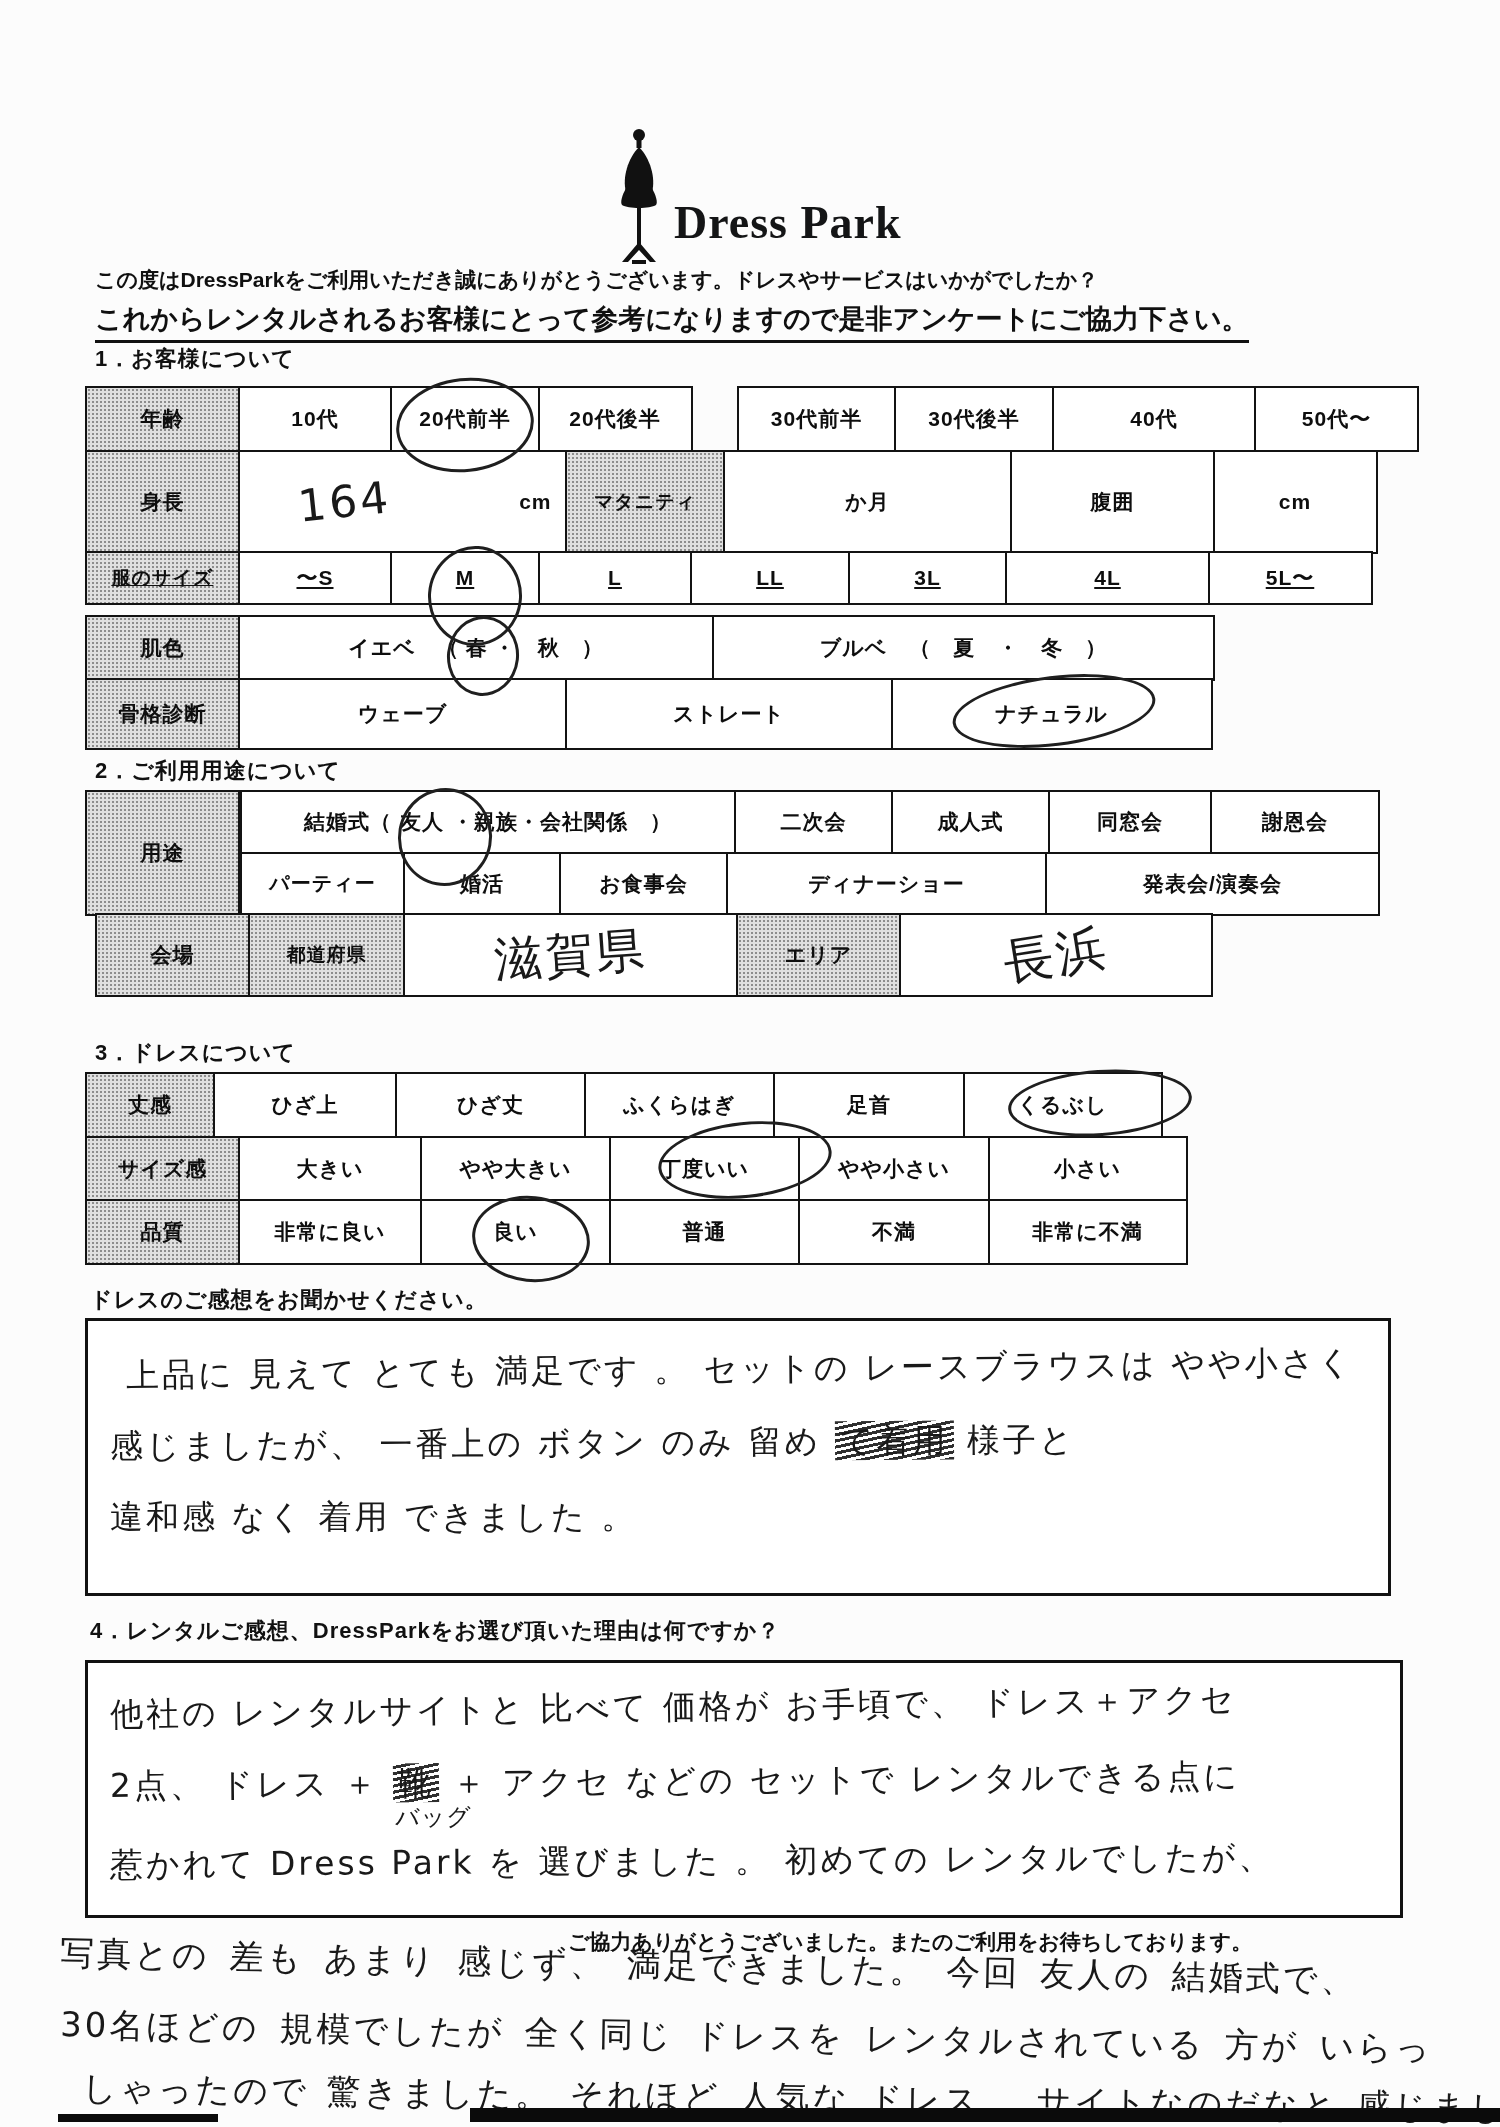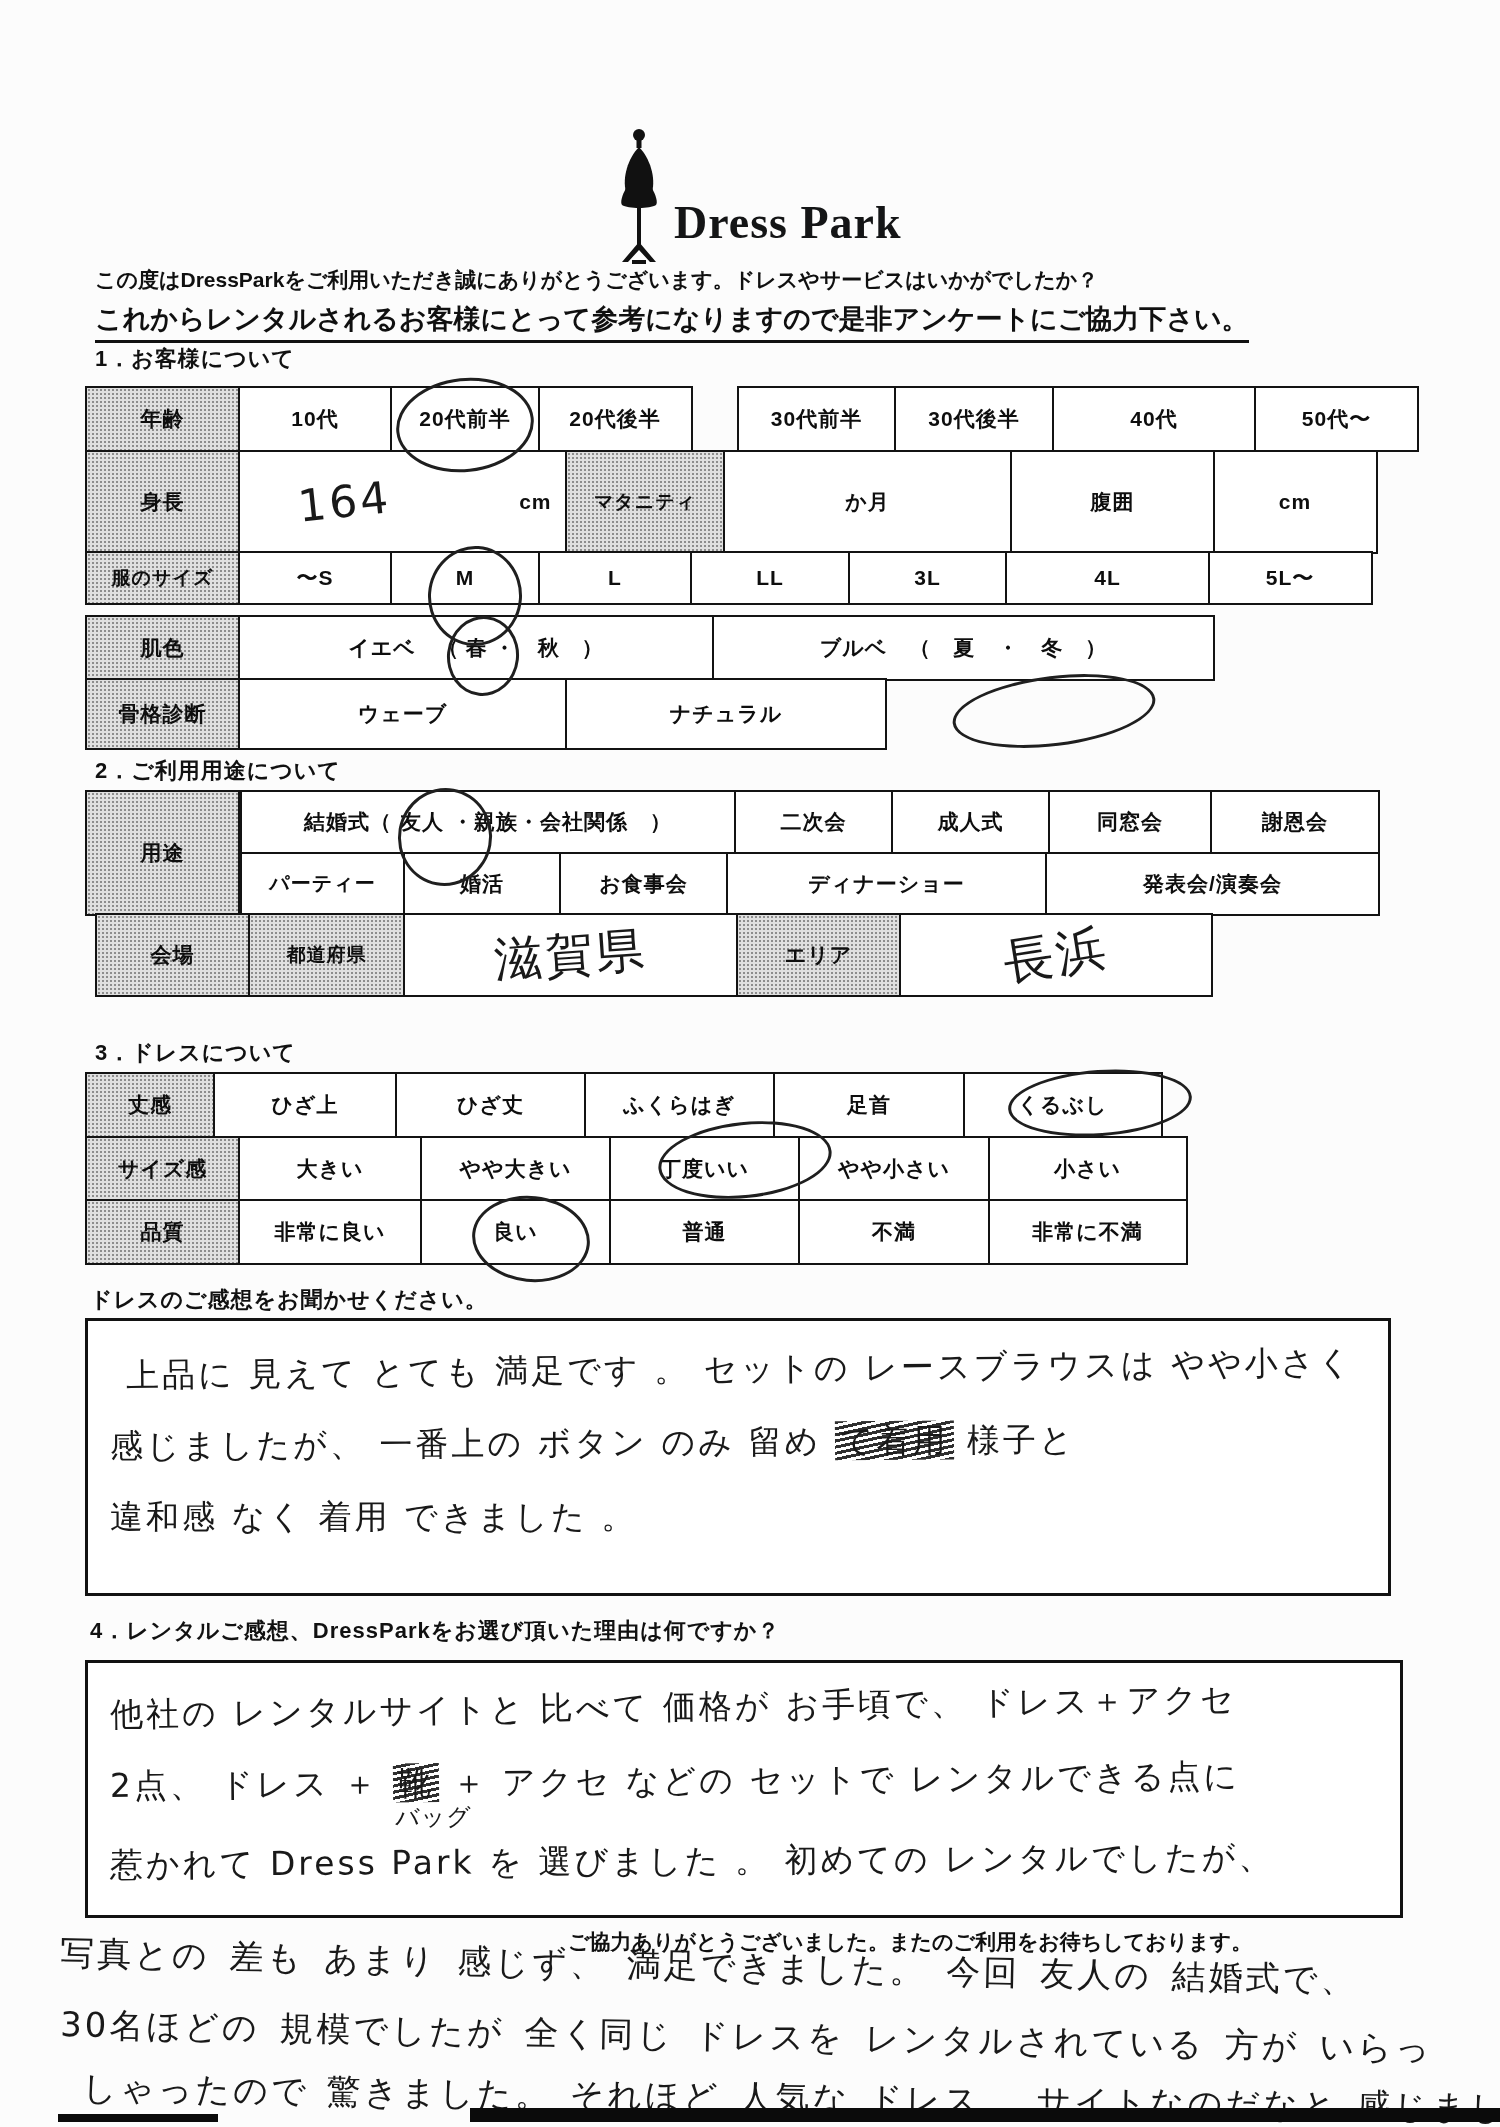--- a/index.html
+++ b/index.html
@@ -66,21 +66,21 @@
     <div class="cell" style="width:330px;justify-content:flex-start;">
       <span class="hand" style="font-size:44px;margin-left:58px;transform:rotate(-6deg);display:inline-block;">164</span>
       <span class="printed" style="position:absolute;right:14px;font-size:21px;">cm</span>
     </div>
     <div class="cell shade" style="width:160px;font-size:19px;">マタニティ</div>
     <div class="cell" style="width:290px;">か月</div>
     <div class="cell" style="width:205px;">腹囲</div>
     <div class="cell" style="width:165px;">cm</div>
   </div>
 
-  <div class="row" style="left:85px;top:551px;height:54px;">
+  <div class="row" style="left:85px;top:551px;height:54px;text-decoration:underline;">
     <div class="cell shade" style="width:155px;font-size:19px;">服のサイズ</div>
     <div class="cell" style="width:155px;">〜S</div>
     <div class="cell" style="width:150px;">M</div>
     <div class="cell" style="width:155px;">L</div>
     <div class="cell" style="width:160px;">LL</div>
     <div class="cell" style="width:160px;">3L</div>
     <div class="cell" style="width:205px;">4L</div>
     <div class="cell" style="width:165px;">5L〜</div>
   </div>
 
@@ -90,20 +90,21 @@
       <span>イエベ　（</span>
       <span style="margin:0 6px;">春</span>
       <span>・　秋　）</span>
     </div>
     <div class="cell" style="width:503px;">ブルベ　（　夏　・　冬　）</div>
   </div>
 
   <div class="row" style="left:85px;top:678px;height:72px;">
     <div class="cell shade" style="width:155px;">骨格診断</div>
     <div class="cell" style="width:330px;">ウェーブ</div>
+    <div class="cell" style="width:328px;">ストレート</div>
     <div class="cell" style="width:322px;">ナチュラル</div>
   </div>
 
   <div class="abs heading nowrap" style="left:95px;top:756px;">2．ご利用用途について</div>
 
   <div class="row" style="left:85px;top:790px;height:126px;">
     <div class="cell shade" style="width:155px;">用途</div>
   </div>
   <div class="row" style="left:240px;top:790px;height:64px;">
     <div class="cell" style="width:496px;">

